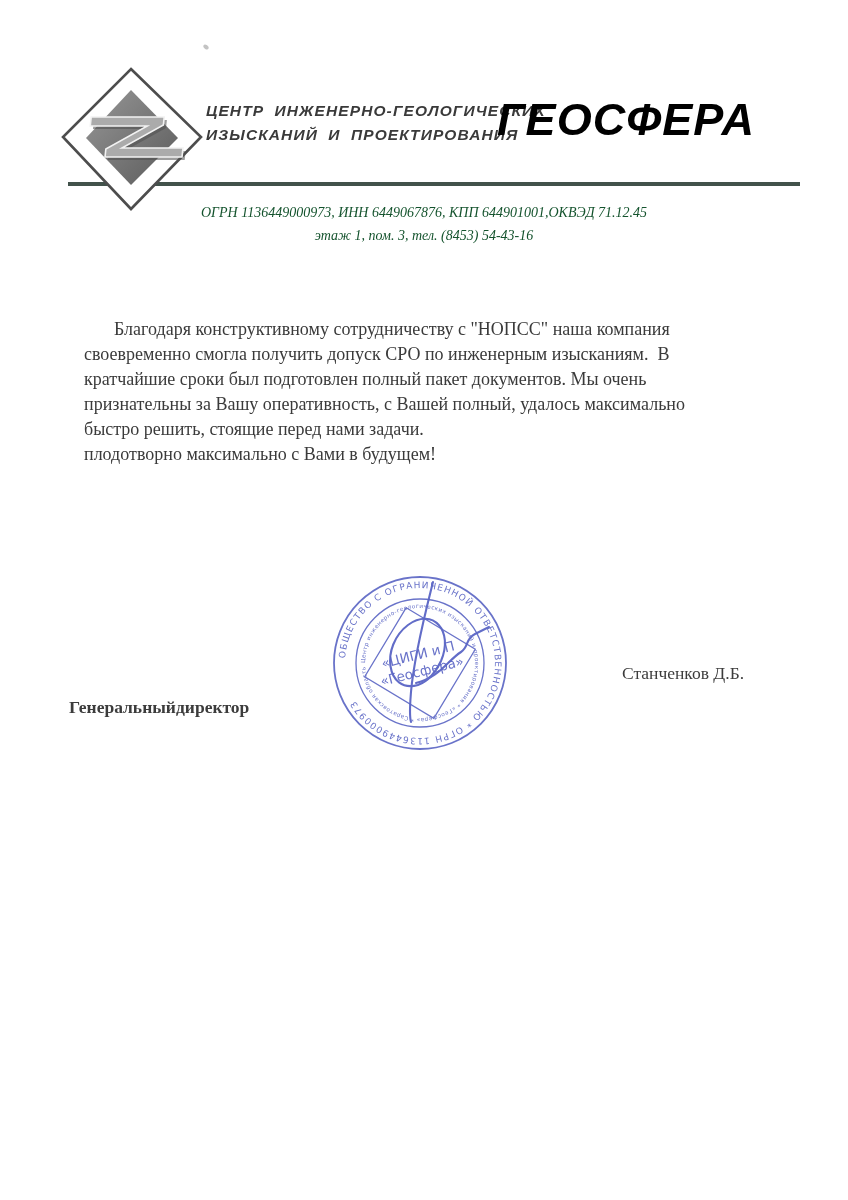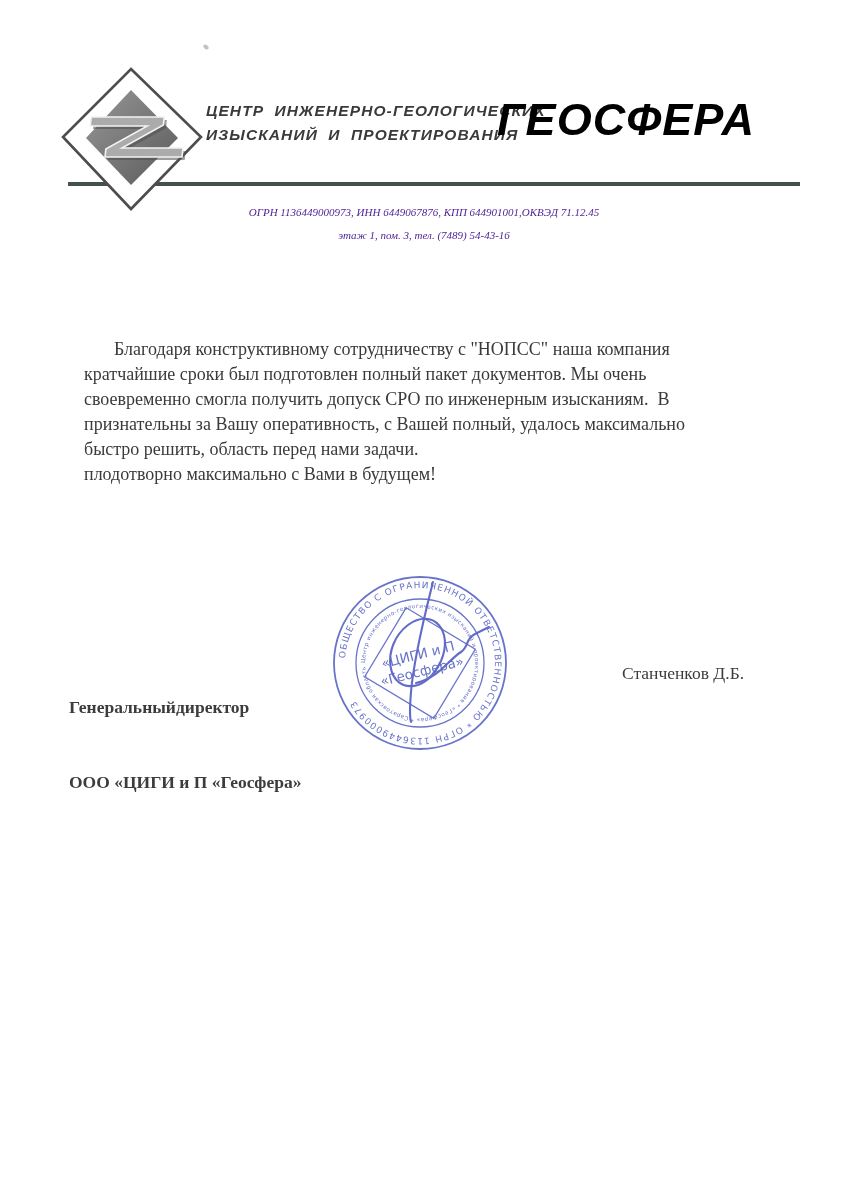--- a/index.html
+++ b/index.html
@@ -19,30 +19,30 @@
   }
   .brand{
     position:absolute; left:497px; top:94px; z-index:2;
     font-family:"Liberation Sans","DejaVu Sans",sans-serif;
     font-style:italic; font-weight:700; font-size:45px; letter-spacing:1px;
     color:#000000; white-space:nowrap;
   }
   
   .requisites{
     position:absolute; left:0; top:201px; width:848px; text-align:center;
-    font-style:italic; font-size:11px; line-height:23px; color:#4c1d95;
+    font-style:italic; font-size:14px; line-height:23px; color:#14532d;
   }
   .requisites div{white-space:pre;}
   
   .letter-body{
     position:absolute; left:84px; top:317px; width:680px;
     font-size:18px; line-height:25px; color:#3a3a3a;
   }
   .letter-body .line{white-space:pre;}
-  .letter-body .indent{text-indent:30px;margin-top:20px;}
+  .letter-body .indent{text-indent:30px;}
   
   .signoff{
     position:absolute; left:69px; top:645px;
     font-size:17.5px; line-height:25px; color:#3c3c3c; white-space:pre;font-weight:bold;
   }
   .sign-name{
     position:absolute; left:622px; top:663px;
     font-size:17.5px; color:#3c3c3c; white-space:nowrap;
   }
   
@@ -79,35 +79,34 @@
     <div>ЦЕНТР ИНЖЕНЕРНО-ГЕОЛОГИЧЕСКИХ</div>
     <div>ИЗЫСКАНИЙ И ПРОЕКТИРОВАНИЯ</div>
   </div>
 
   <div class="brand">ГЕОСФЕРА</div>
 
   <div class="speck"></div>
 
   <div class="requisites">
     <div>ОГРН 1136449000973, ИНН 6449067876, КПП 644901001,ОКВЭД 71.12.45</div>
-    <div>этаж 1, пом. 3, тел. (7489) 54-43-16</div>
+    <div>этаж 1, пом. 3, тел. (8453) 54-43-16</div>
   </div>
 
   <div class="letter-body">
     <div class="line indent">Благодаря конструктивному сотрудничеству с "НОПСС" наша компания</div>
+    <div class="line">своевременно смогла получить допуск СРО по инженерным изысканиям.  В</div>
     <div class="line">кратчайшие сроки был подготовлен полный пакет документов. Мы очень</div>
-    <div class="line">своевременно смогла получить допуск СРО по инженерным изысканиям.  В</div>
     <div class="line">признательны за Вашу оперативность, с Вашей полный, удалось максимально</div>
-    <div class="line">быстро решить, область перед нами задачи.</div>
+    <div class="line">быстро решить, стоящие перед нами задачи.</div>
     <div class="line">плодотворно максимально с Вами в будущем!</div>
   </div>
 
   <div class="signoff">
     <div>Генеральныйдиректор</div>
-    <div>ООО «ЦИГИ и П «Геосфера»</div>
   </div>
   <div class="sign-name">Станченков Д.Б.</div>
 
   <svg class="stamp" viewBox="0 0 202 202">
     <defs>
       <path id="ringOuterPath" d="M 25 99 A 75 75 0 1 1 175 99 A 75 75 0 1 1 25 99"></path>
       <path id="ringInnerPath" d="M 45 99 A 55 55 0 1 1 155 99 A 55 55 0 1 1 45 99"></path>
     </defs>
     <g stroke="#5560c2" fill="none">
       <circle cx="100" cy="99" r="86" stroke-width="1.8"></circle>

